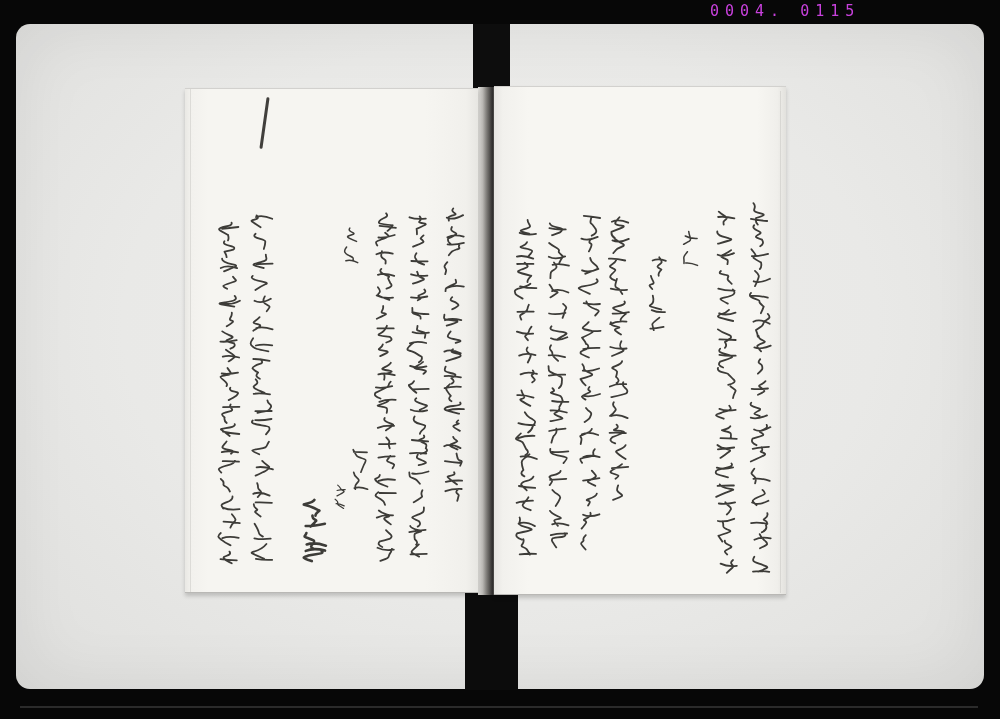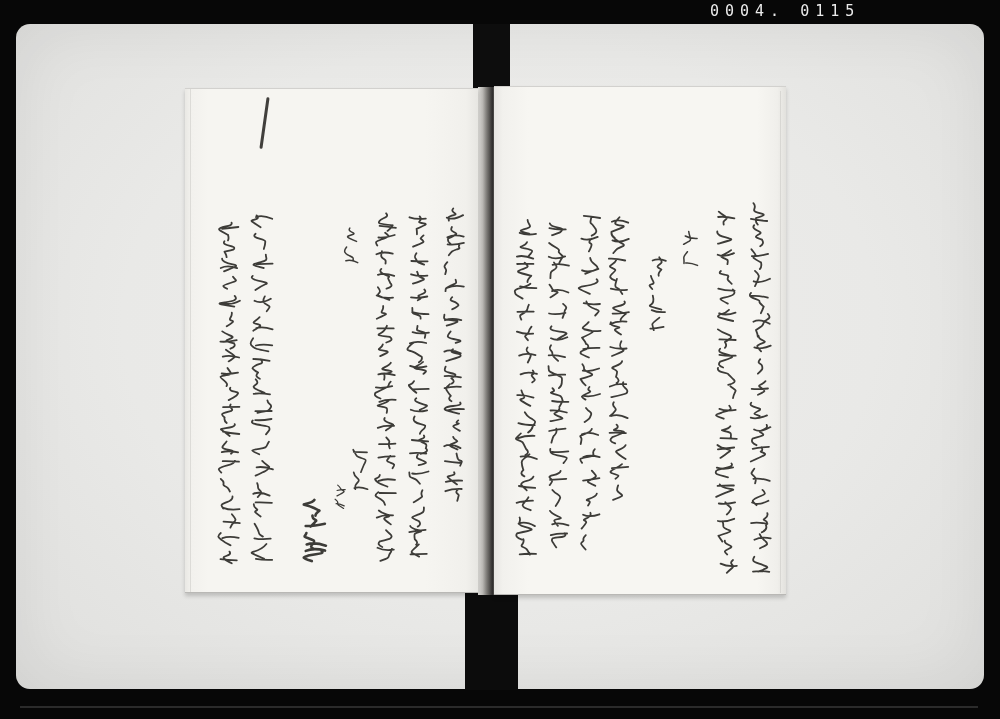--- a/index.html
+++ b/index.html
@@ -1,21 +1,21 @@
 <!DOCTYPE html>
 <html><head>
 <meta charset="utf-8">
 <style>
   html,body{margin:0;padding:0;background:#060606;}
   .frame{position:relative;width:1000px;height:719px;background:#070707;overflow:hidden;
          font-family:"DejaVu Sans","Liberation Sans",sans-serif;}
   
   .counter{position:absolute;left:710px;top:2px;width:240px;height:20px;
            font-family:"DejaVu Sans Mono","Liberation Mono",monospace;
-           font-size:15px;letter-spacing:6px;color:#ffffff;opacity:.92;}
+           font-size:15px;letter-spacing:6px;color:#d946ef;opacity:.92;}
   
   .card{position:absolute;left:16px;top:24px;width:968px;height:665px;border-radius:14px;
         background:radial-gradient(ellipse at 50% 45%, #eeedeb 0%, #e9e9e7 55%, #dfdfdd 100%);
         box-shadow:inset 0 0 70px rgba(0,0,0,0.07);}
   
   .spine-top{position:absolute;left:473px;top:24px;width:37px;height:65px;background:#0d0d0d;}
   .spine-bottom{position:absolute;left:465px;top:592px;width:53px;height:98px;background:#0c0c0c;}
   
   .spine-gap{position:absolute;left:478px;top:87px;width:16px;height:508px;
              background:linear-gradient(90deg,#e2e1dd 0%,#b8b6b2 30%,#7c7a76 55%,#4a4846 78%,#323030 90%,#5a5855 100%);}

